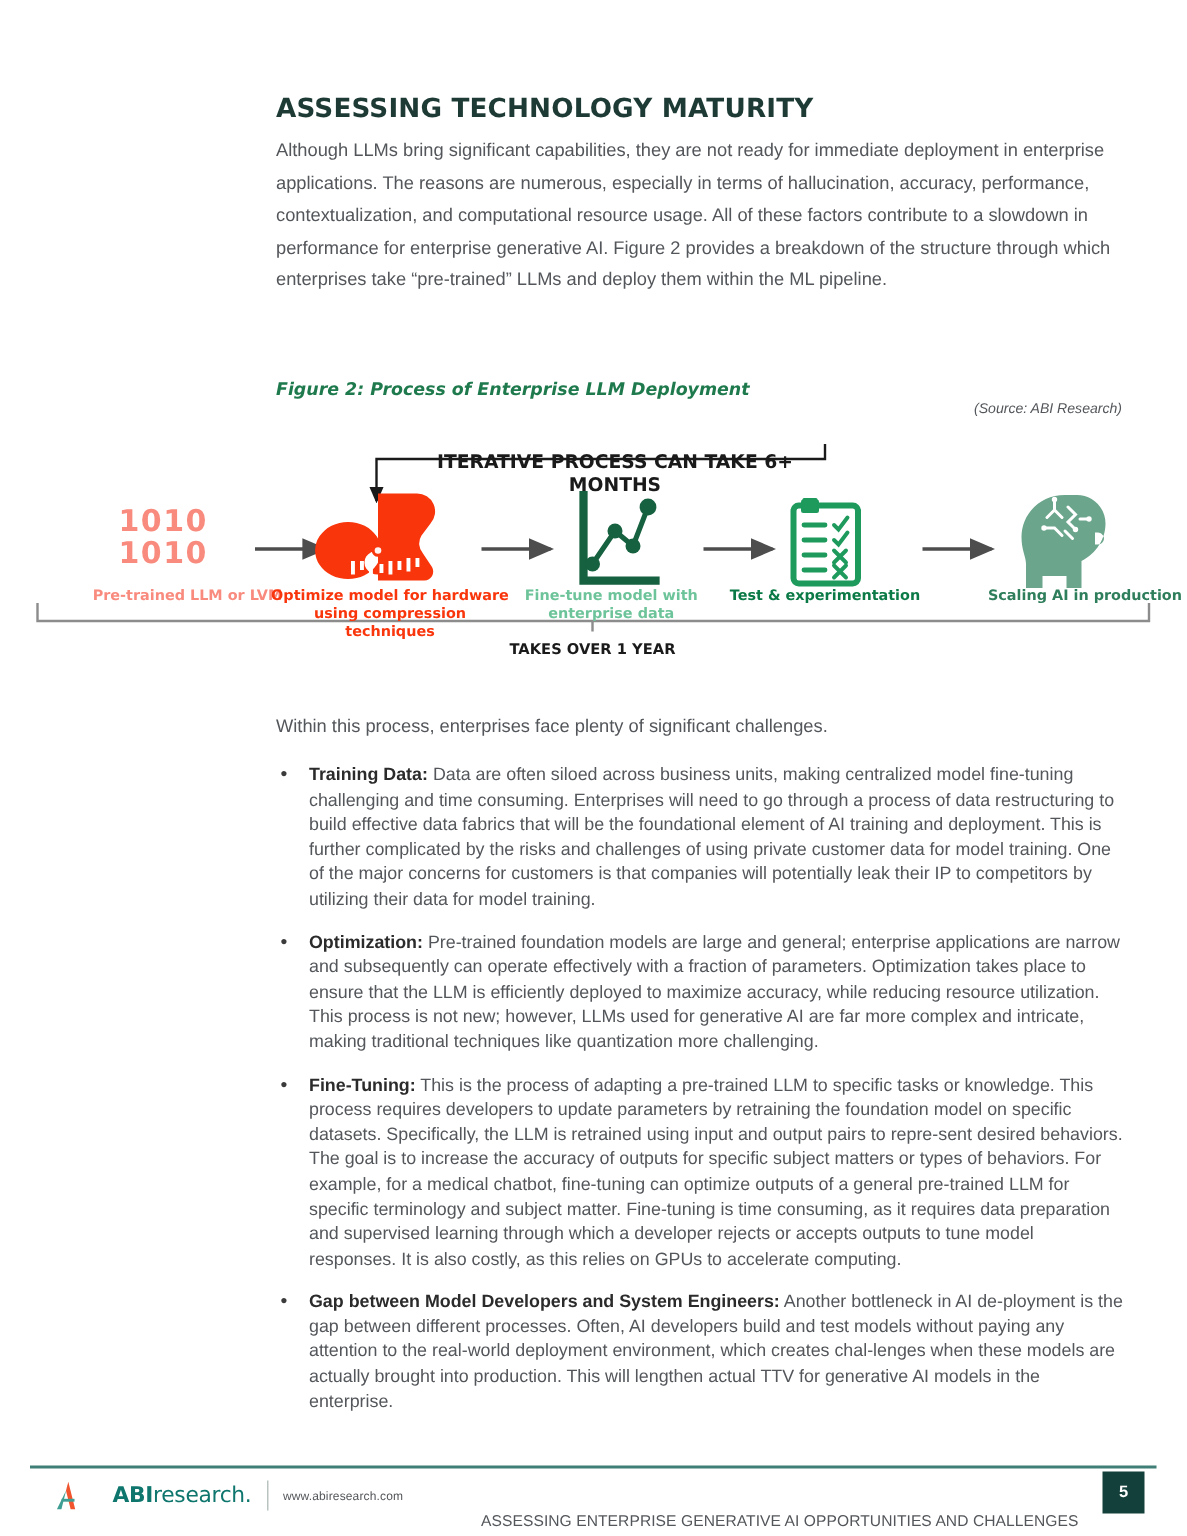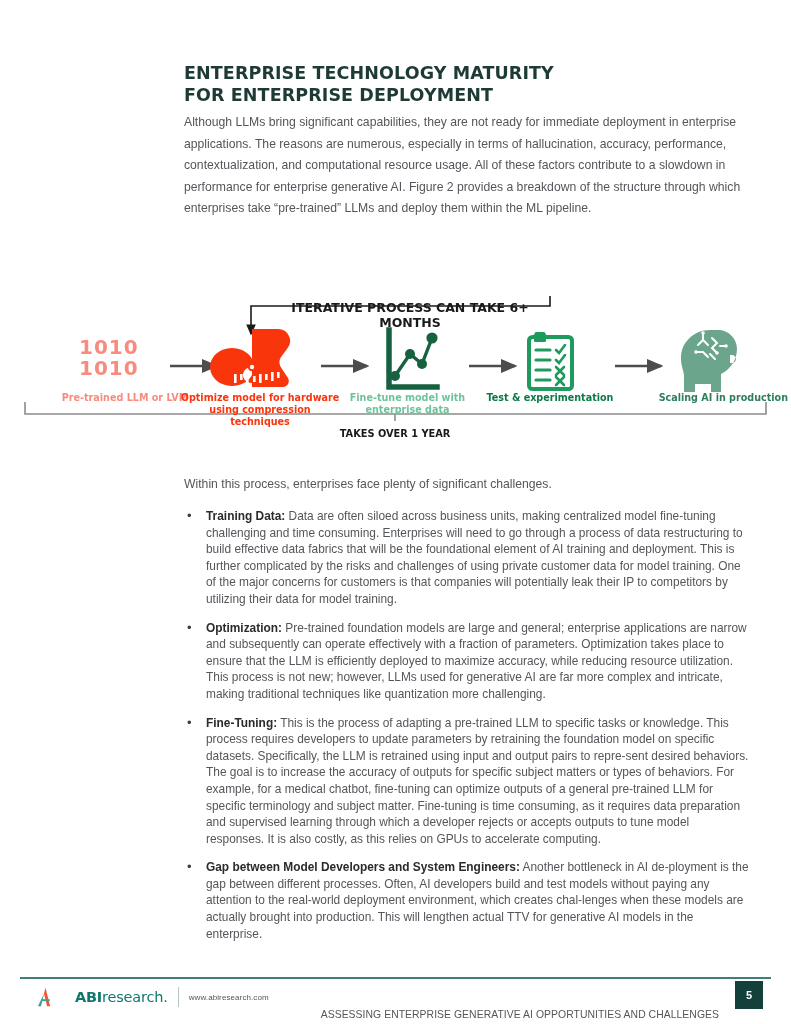--- a/index.html
+++ b/index.html
@@ -191,26 +191,29 @@
     justify-content: center;
   }
 </style>
 </head>
 <body>
 
 <div class="page">
 
   <div class="content">
     <h1 class="heading">
-      <span>ENTERPRISE TECHNOLOGY MATURITY</span>
-      <span class="l2">FOR ENTERPRISE DEPLOYMENT</span>
+      <span>ASSESSING TECHNOLOGY MATURITY</span>
     </h1>
     <p class="body-para">Although LLMs bring significant capabilities, they are not ready for immediate deployment in enterprise applications. The reasons are numerous, especially in terms of hallucination, accuracy, performance, contextualization, and computational resource usage. All of these factors contribute to a slowdown in performance for enterprise generative AI. Figure 2 provides a breakdown of the structure through which enterprises take “pre-trained” LLMs and deploy them within the ML pipeline.</p>
   </div>
 
+  <div style="position:absolute; left:184px; top:252px; width:564px;">
+    <p class="fig-caption">Figure 2: Process of Enterprise LLM Deployment</p>
+    <p class="fig-source">(Source: ABI Research)</p>
+  </div>
 
   <div class="figure">
     <svg width="751" height="172" viewBox="0 0 751 172" xmlns="http://www.w3.org/2000/svg">
       <defs>
         <marker id="arrowGray" markerWidth="7" markerHeight="7" refX="6" refY="3" orient="auto">
           <path d="M0,0 L7,3 L0,6 z" fill="#4d4d4d"></path>
         </marker>
         <marker id="arrowBlack" markerWidth="7" markerHeight="7" refX="6" refY="3" orient="auto">
           <path d="M0,0 L7,3 L0,6 z" fill="#1a1a1a"></path>
         </marker>

